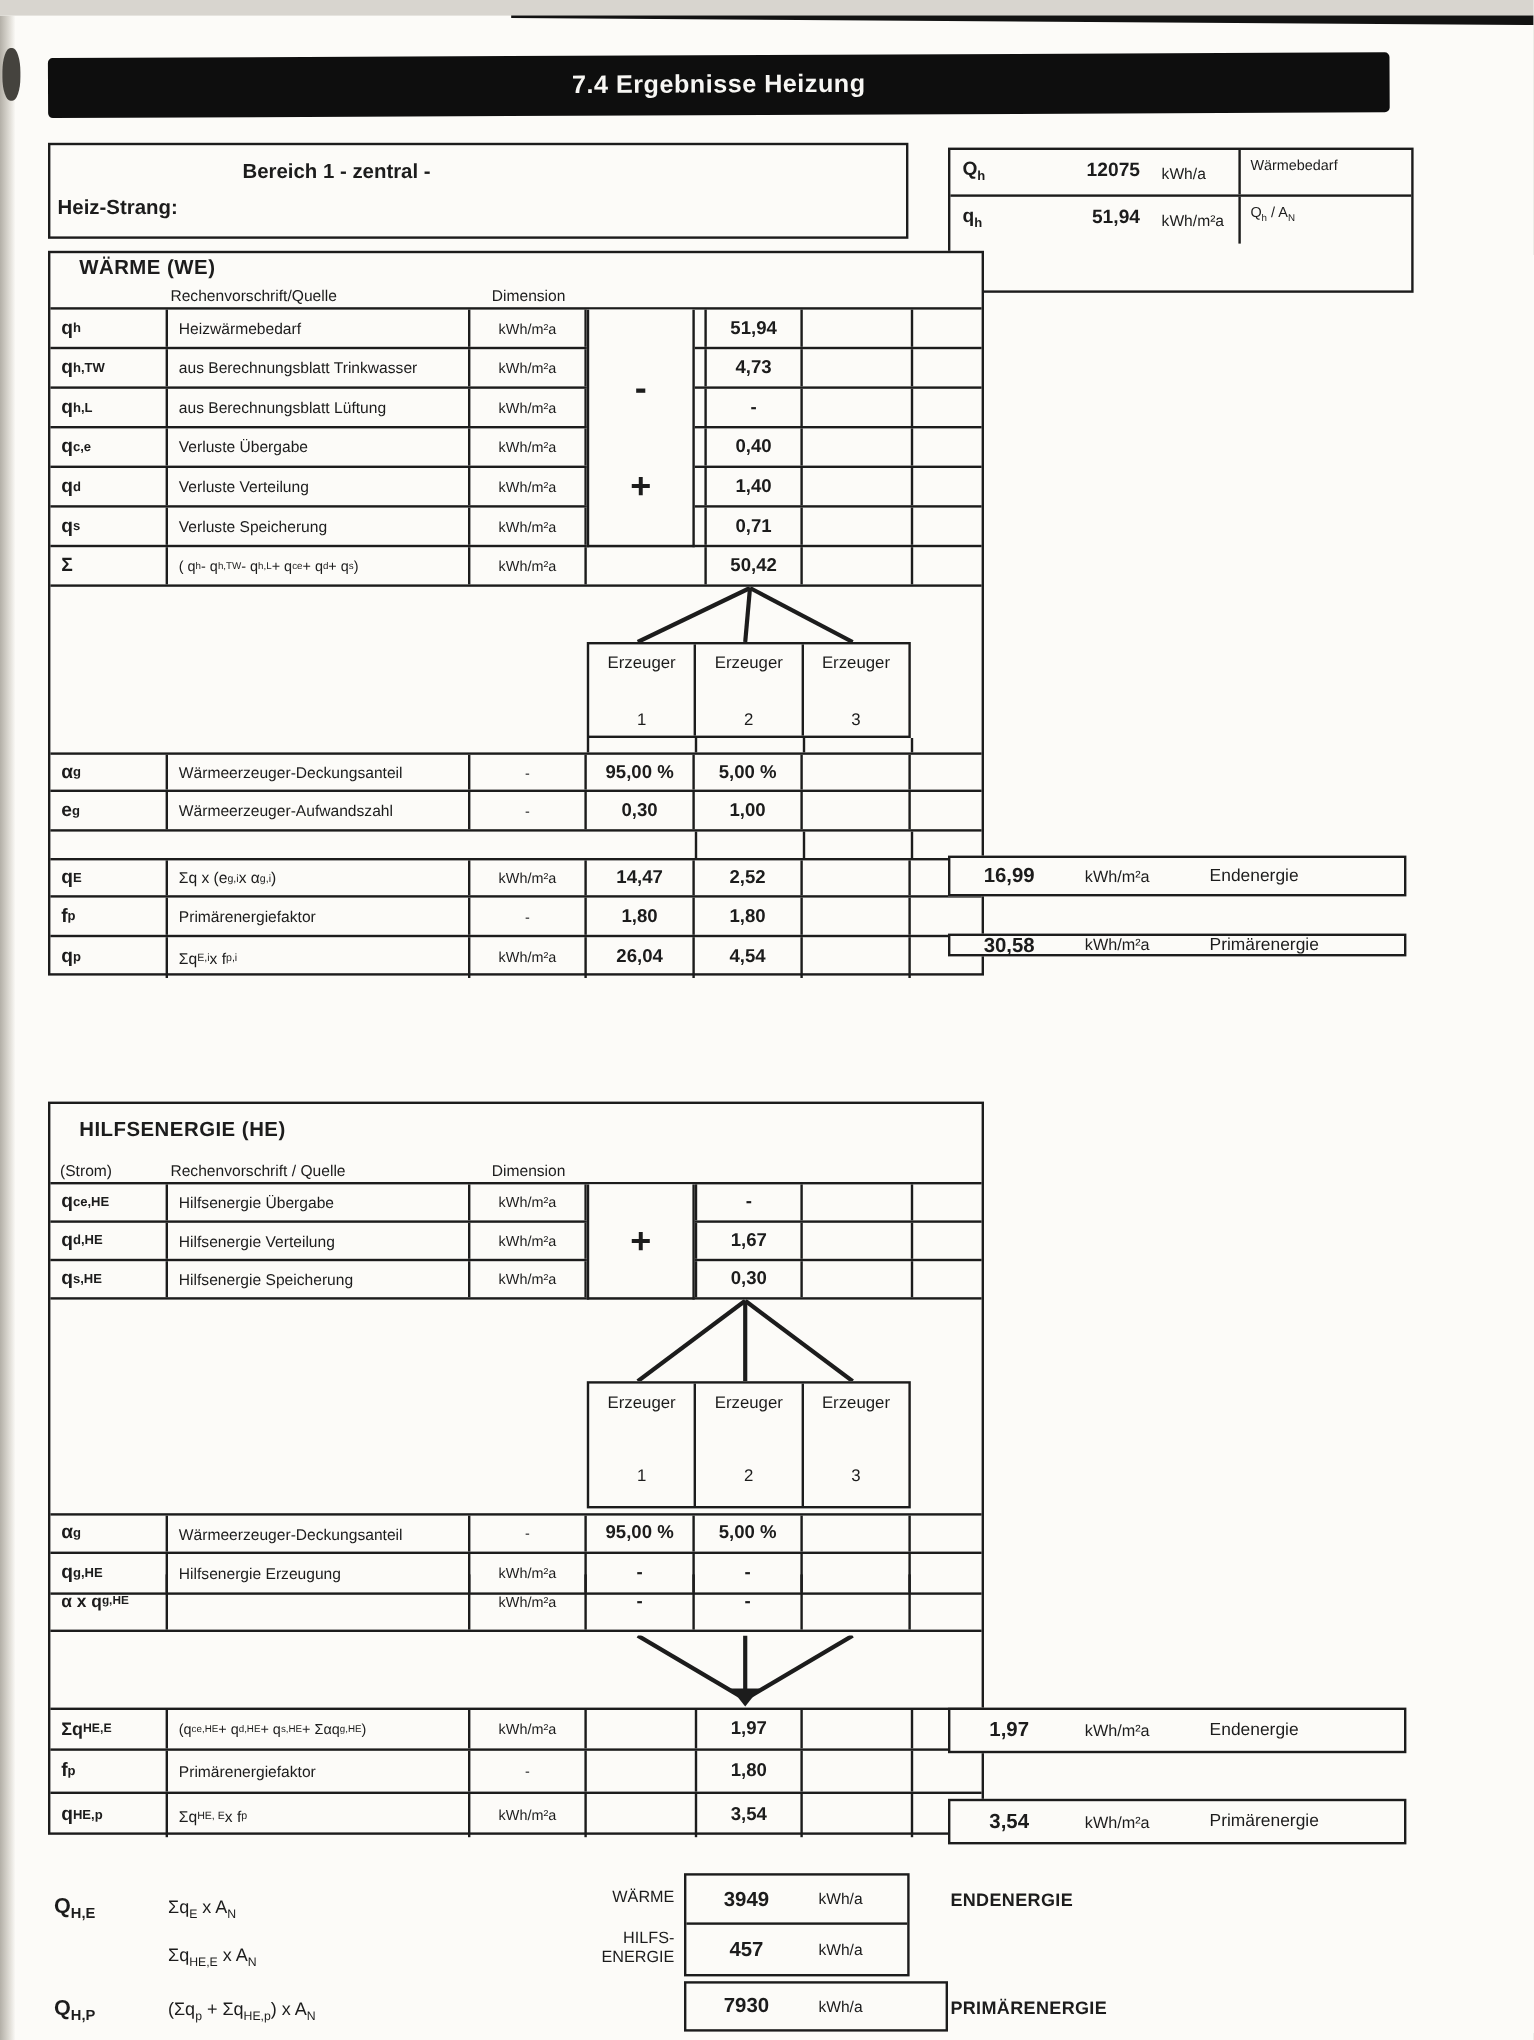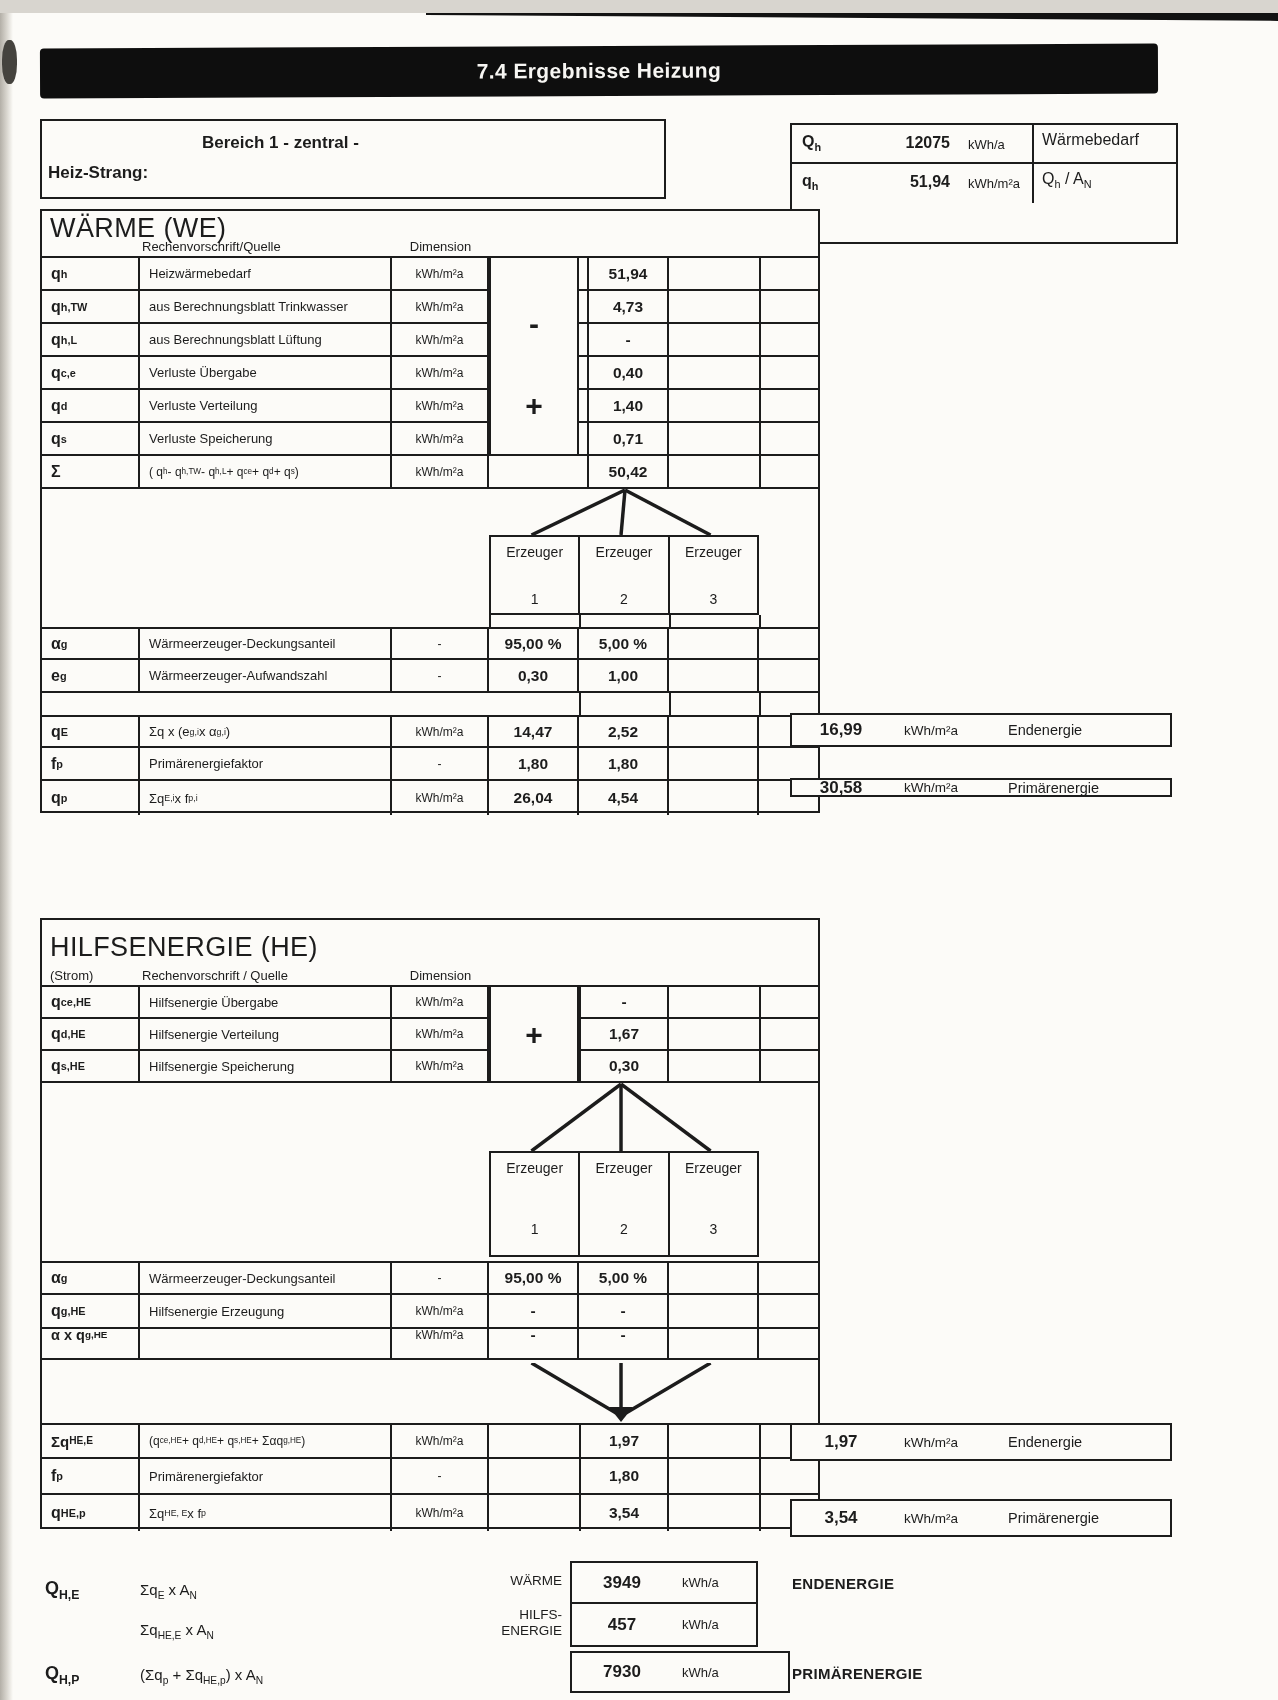--- a/index.html
+++ b/index.html
@@ -11,38 +11,38 @@
   
   .top-edge{ position:absolute; left:426px; top:-4px; width:870px; height:9px; background:#121212; transform:rotate(.4deg); }
   .left-shadow{ position:absolute; left:0; top:0; width:13px; height:100%;
      background:linear-gradient(90deg,#b3afa7,#dbd8d1 55%,rgba(222,219,212,0)); }
   .blotch{ position:absolute; left:2px; top:27px; width:15px; height:44px; background:#45433e; border-radius:45%; }
 
   .titlebar{ position:absolute; left:40px; top:33px; width:1118px; height:50px; background:#0e0e0e; color:#f7f6f3;
      display:flex; align-items:center; justify-content:center; font-weight:700; font-size:21px; letter-spacing:.4px;
      border-radius:4px; transform:rotate(-.25deg); }
 
-  .areabox{ position:absolute; left:40px; top:106px; width:626px; height:80px; border:2.5px solid var(--ink); background:var(--paper); }
+  .areabox{ position:absolute; left:40px; top:106px; width:717px; height:80px; border:2.5px solid var(--ink); background:var(--paper); }
   .areatitle{ position:absolute; left:160px; top:12px; font-weight:700; font-size:17px; }
   .strang{ position:absolute; left:6px; top:42px; font-weight:700; font-size:17px; }
 
   
   .sumbox{ position:absolute; left:790px; top:110px; width:388px; height:121px; border:2.5px solid var(--ink); background:var(--paper); }
   .srow{ position:relative; height:39px; border-bottom:2px solid var(--ink); }
   .srow:last-child{ border-bottom:none; }
   .ssym{ position:absolute; left:10px; top:8px; font-weight:700; font-size:16px; }
   .sval{ position:absolute; left:58px; top:9px; width:100px; text-align:right; font-weight:700; font-size:16px; }
   .sunit{ position:absolute; left:176px; top:12px; font-size:13px; }
   .sdiv{ position:absolute; left:240px; top:0; bottom:0; width:2px; background:var(--ink); }
-  .slabel{ position:absolute; left:250px; top:6px; width:132px; font-size:16px; }
+  .slabel{ position:absolute; left:250px; top:6px; width:132px; font-size:12px; }
 
   
   .sec{ position:absolute; left:40px; width:780px; border:2.5px solid var(--ink); background:var(--paper); }
   .sec-head{ position:absolute; left:0; top:0; width:100%; border-bottom:2px solid var(--ink); }
-  .sec-title{ position:absolute; left:8px; font-weight:400; font-size:27px; letter-spacing:.4px; }
+  .sec-title{ position:absolute; left:24px; font-weight:700; font-size:17px; letter-spacing:.4px; }
   .hlab{ position:absolute; bottom:2px; font-size:13px; }
   .trow{ position:absolute; left:0; width:100%; border-bottom:2px solid var(--ink); }
   .bt{ border-top:2px solid var(--ink); }
   .cl{ position:absolute; top:0; height:100%; display:flex; align-items:center; }
   .c-sym{ left:0; width:98px; padding-left:9px; font-weight:700; font-size:16px; border-right:2px solid var(--ink); }
   .c-desc{ left:98px; width:252px; padding-left:9px; font-size:13px; border-right:2px solid var(--ink); }
   .c-dim{ left:350px; width:97px; justify-content:center; font-size:12px; border-right:2px solid var(--ink); }
   .c-v1{ left:447px; width:90px; justify-content:center; font-weight:700; font-size:15.5px; border-right:2px solid var(--ink); }
   .c-v2{ left:537px; width:90px; justify-content:center; font-weight:700; font-size:15.5px; border-right:2px solid var(--ink); }
   .c-v3{ left:627px; width:90px; justify-content:center; font-weight:700; font-size:15.5px; border-right:2px solid var(--ink); }

